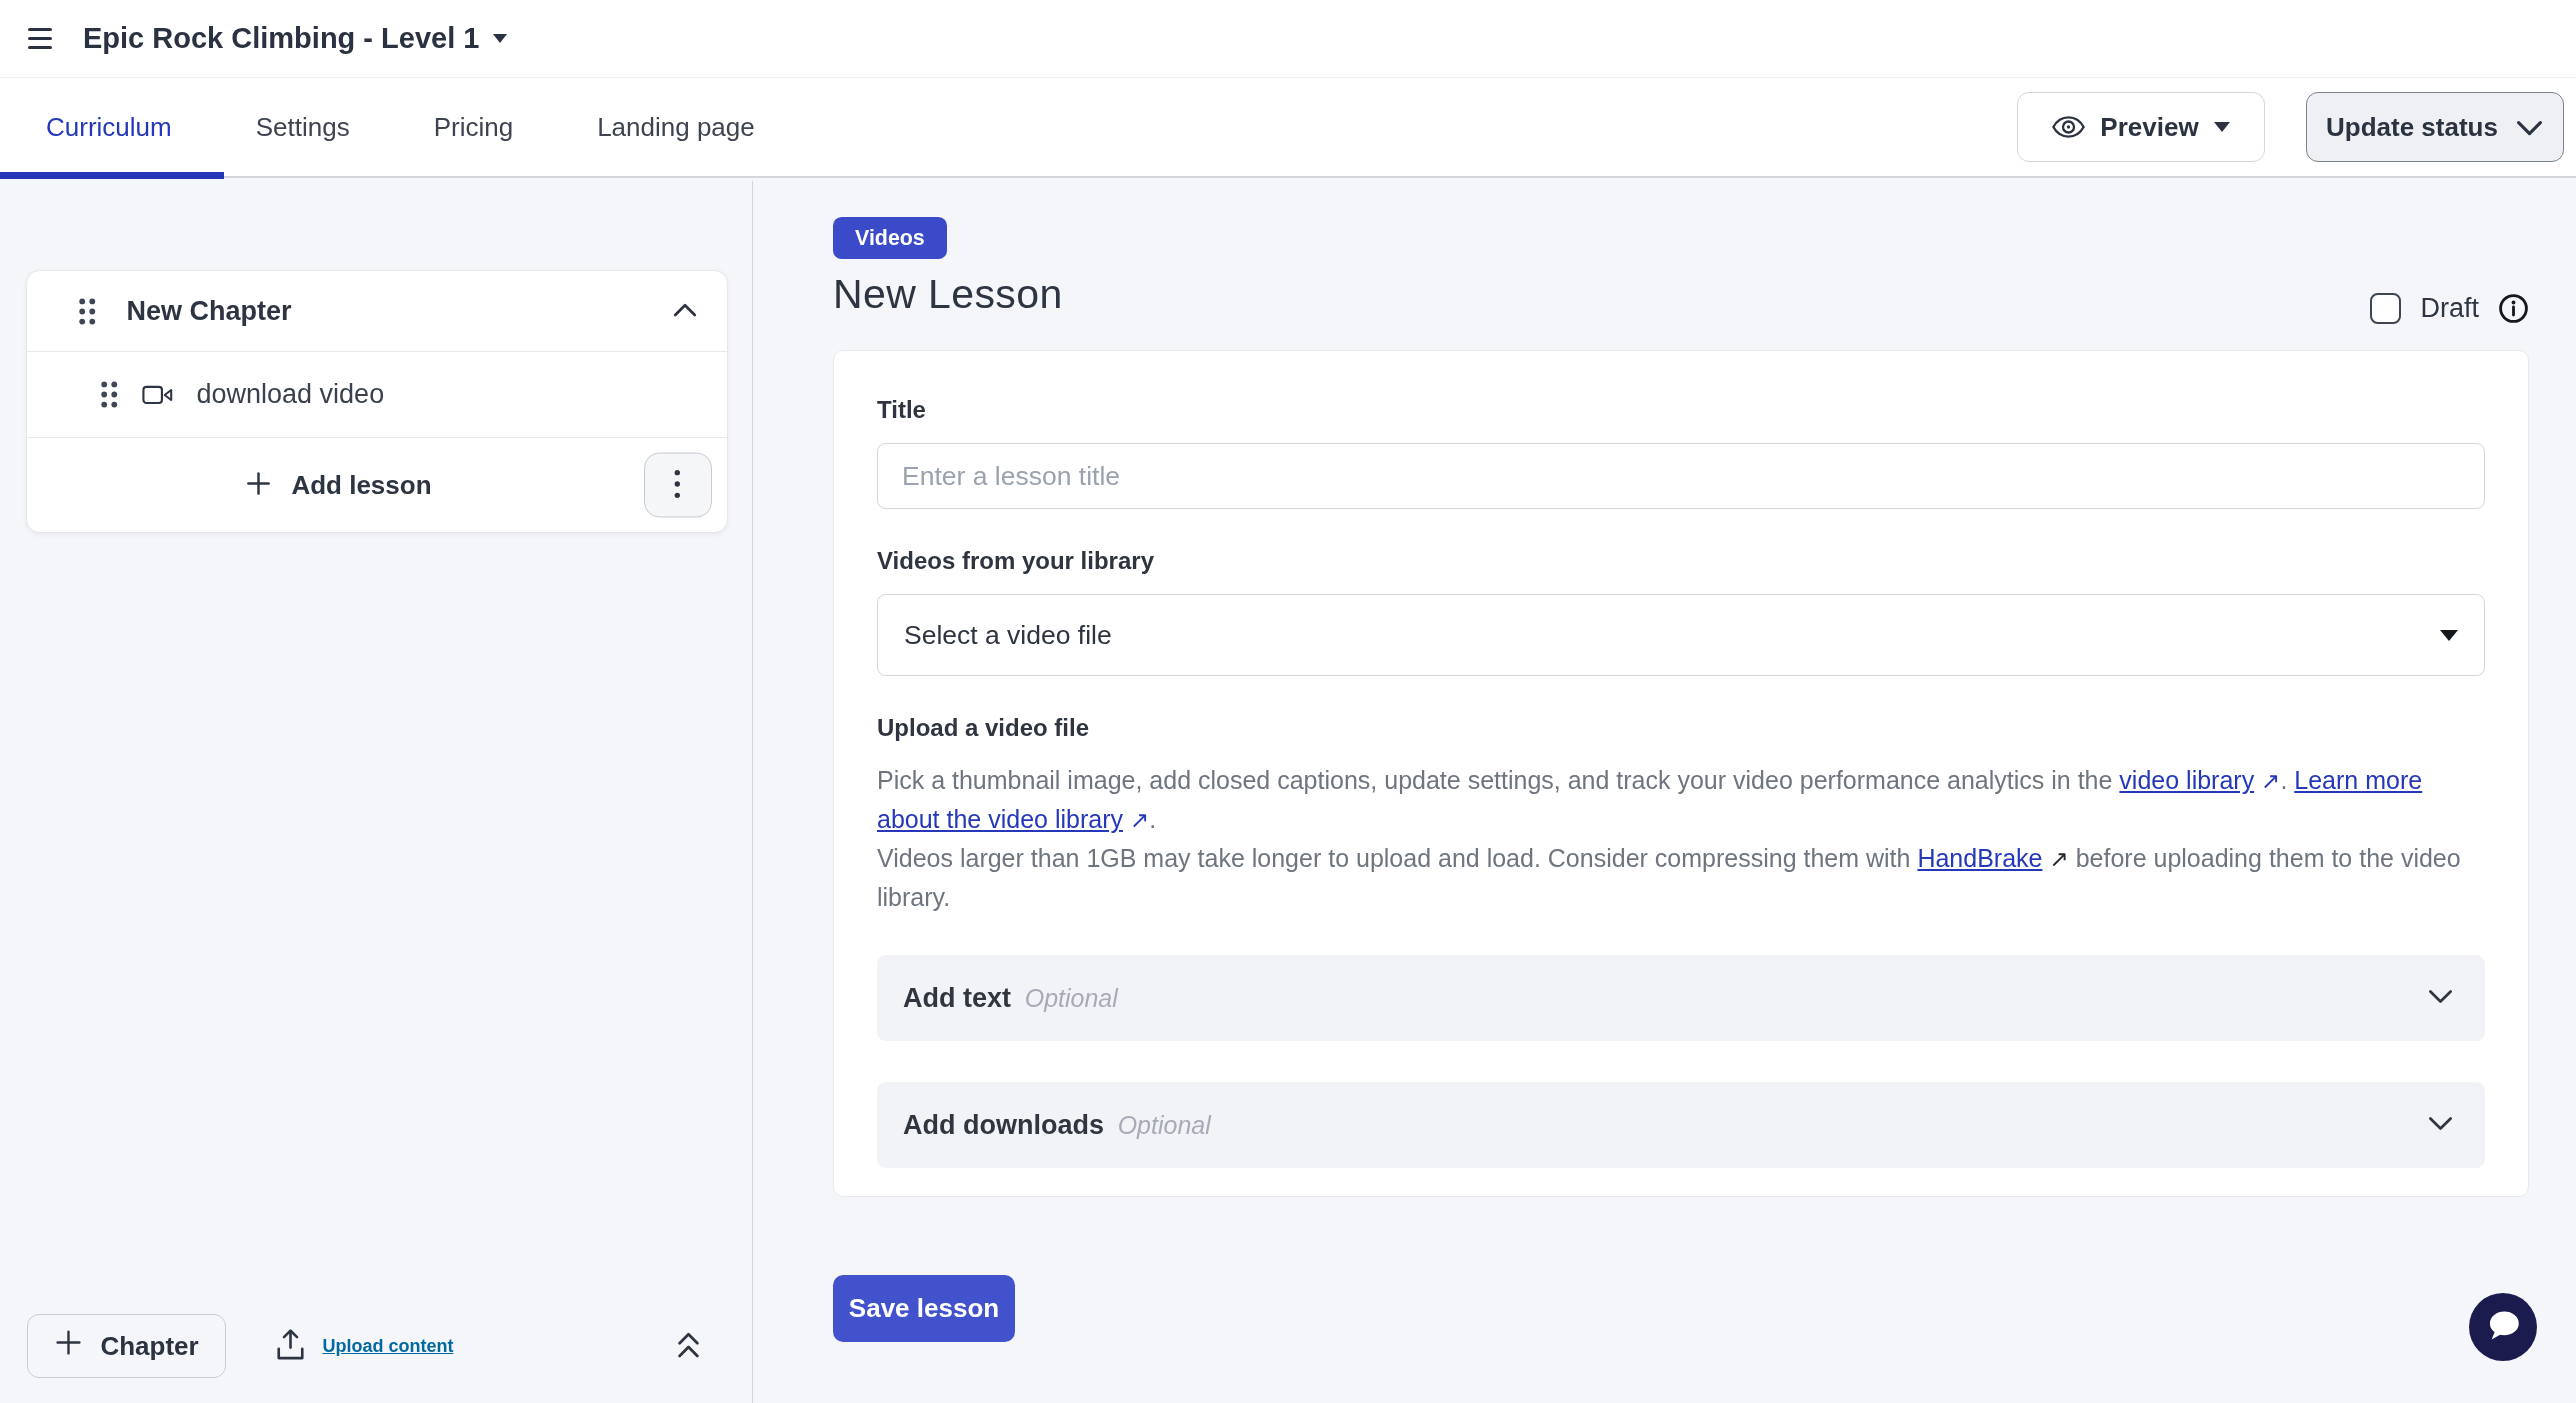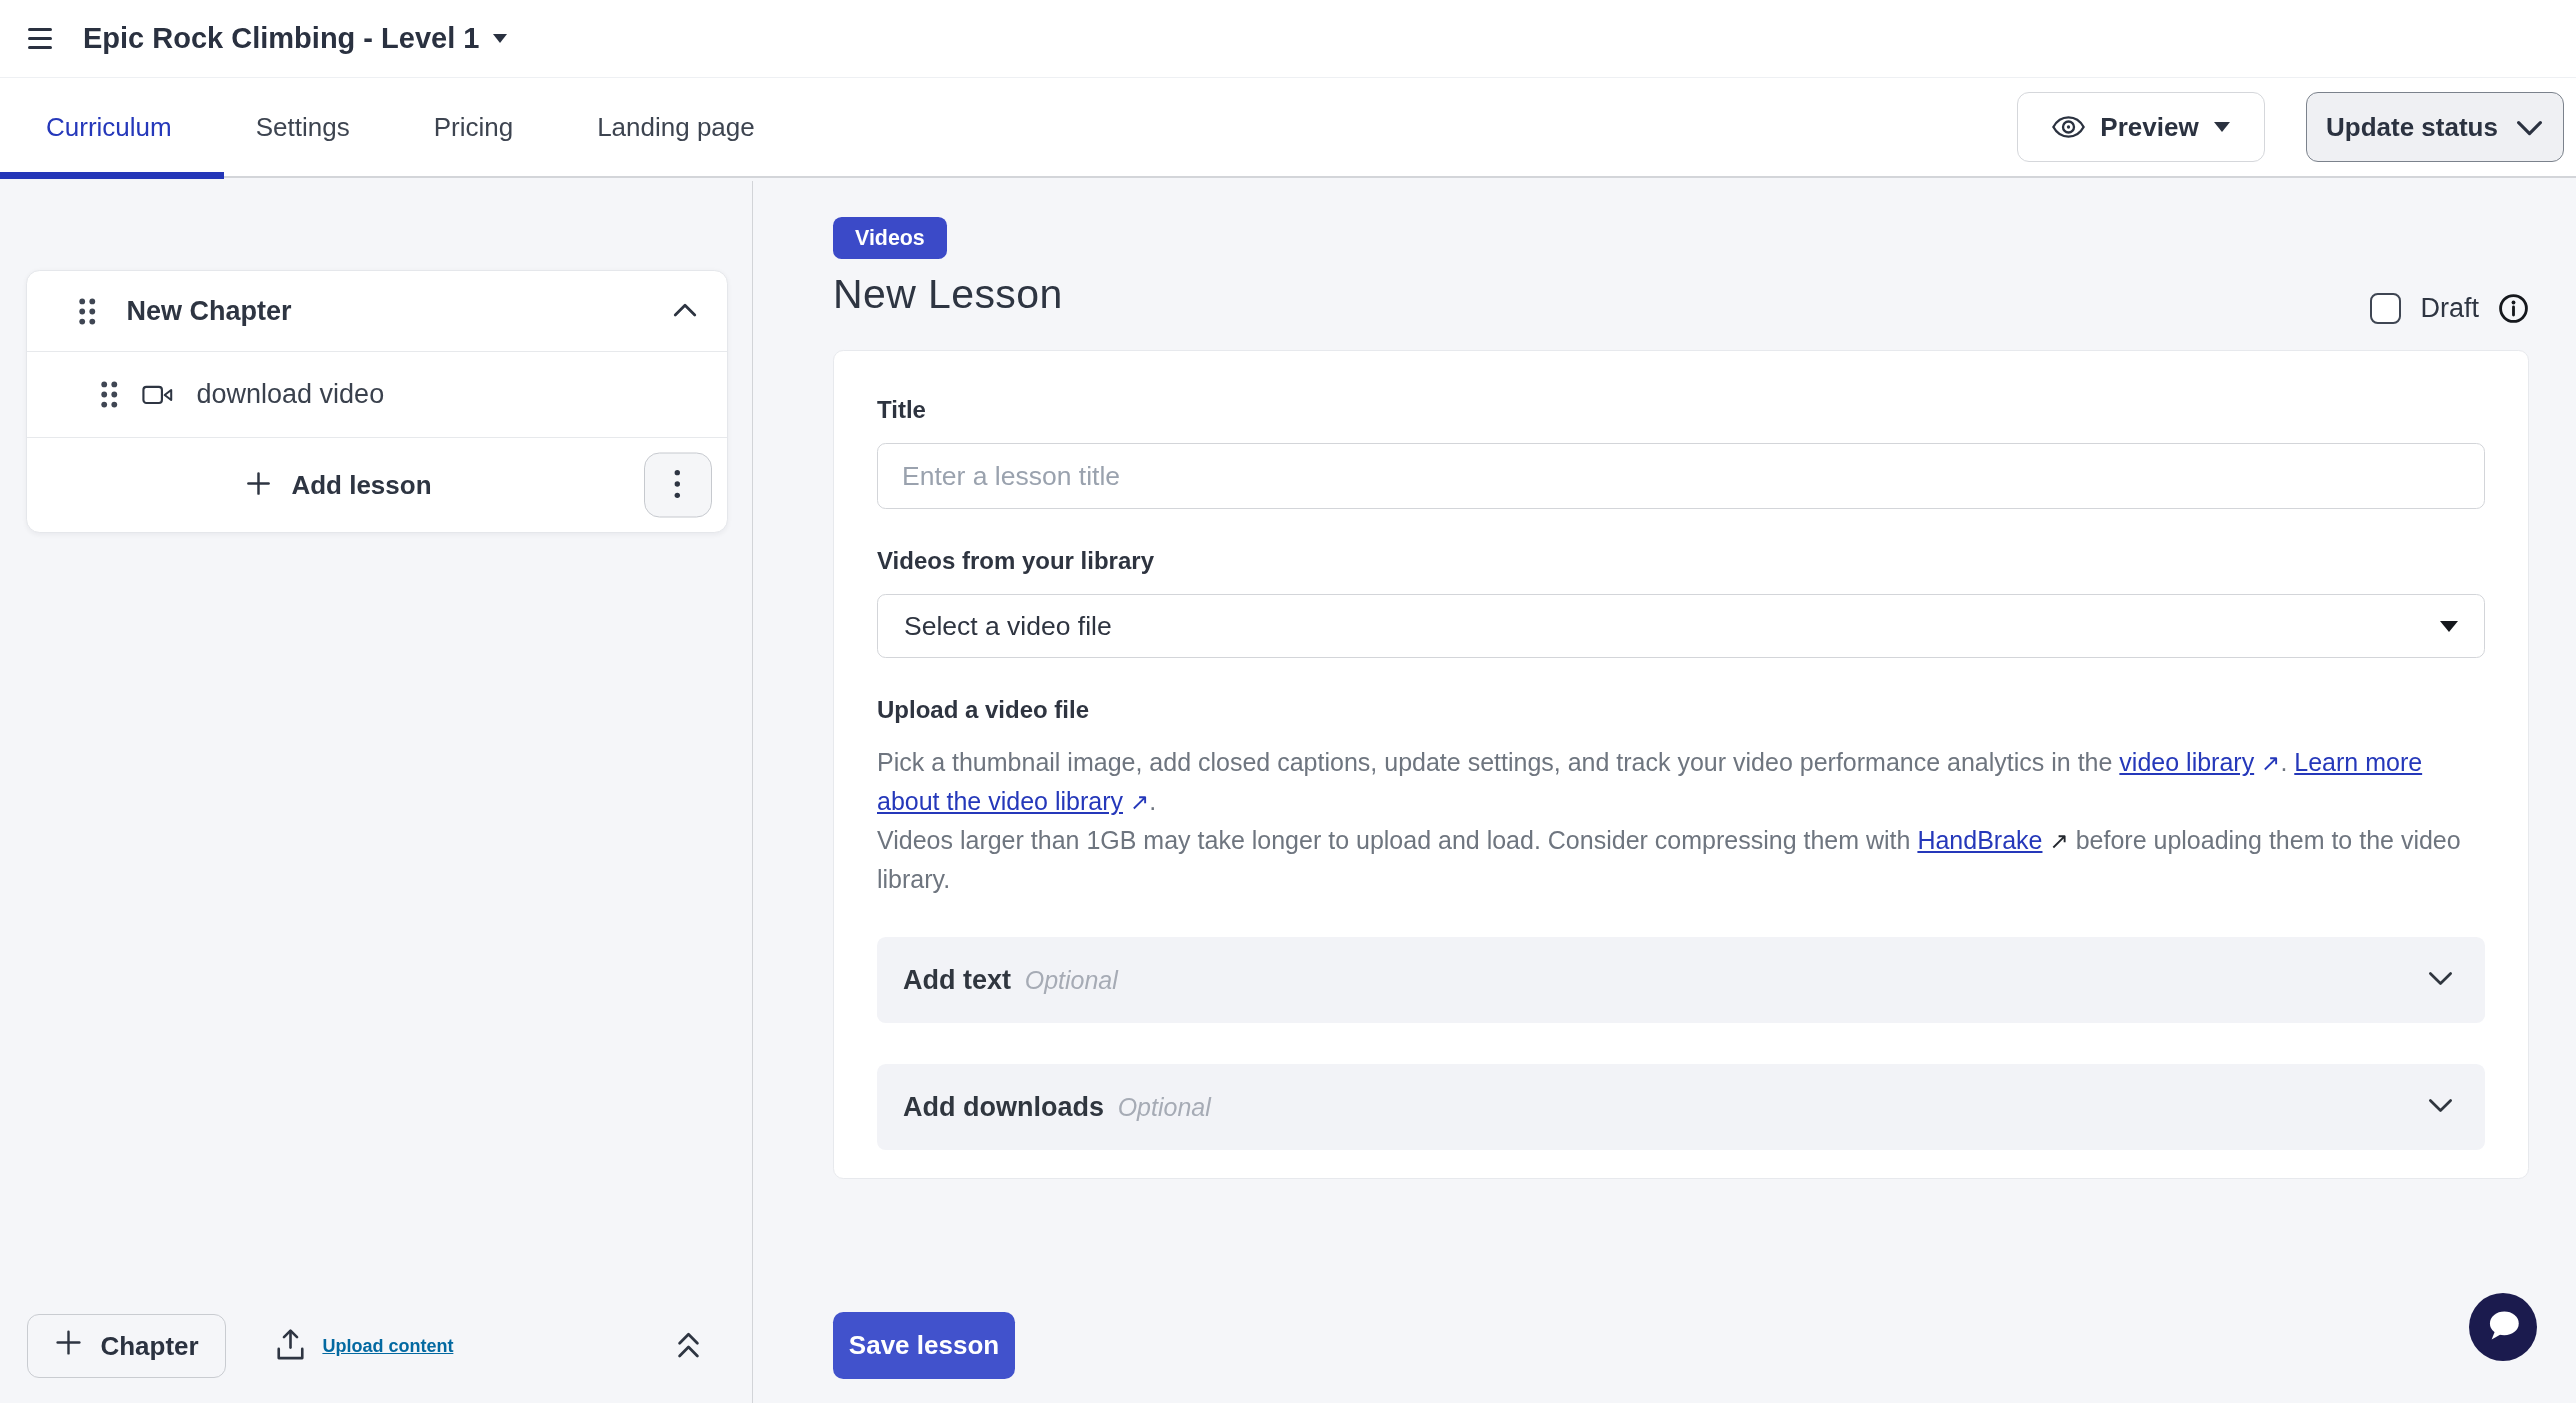--- a/index.html
+++ b/index.html
@@ -74,42 +74,42 @@
   .checkbox { width:31px; height:31px; border:2.6px solid #3f4653; border-radius:7.7px; background:#ffffff; cursor:pointer; }
   .draft-label { font-size:27px; color:#2e3542; }
   .info-icon { display:flex; cursor:pointer; }
   
   .form-card { position:absolute; left:80px; top:169px; width:1696px; background:#ffffff;
     border:0.9px solid #e7e9ed; border-radius:10.3px; padding:45px 43px 19px 43px; }
   .field-label { font-size:24px; font-weight:700; color:#2e3440; margin-bottom:19px; }
   .text-input { width:100%; height:66px; border:1.7px solid #d3d5d9; border-radius:8.6px;
     font-size:26.5px; padding:0 24px; color:#2e3440; font-family:inherit; background:#ffffff; margin-bottom:38px; }
   .text-input::placeholder { color:#9aa2ae; }
-  .select-box { width:100%; height:64px; border:1.7px solid #d3d5d9; border-radius:8.6px; background:#ffffff;
+  .select-box { width:100%; height:82px; border:1.7px solid #d3d5d9; border-radius:8.6px; background:#ffffff;
     display:flex; align-items:center; padding:0 26px; font-size:26.5px; color:#2e3440;
     justify-content:space-between; cursor:pointer; margin-bottom:38px; }
   .select-caret { width:0; height:0; border-left:9.4px solid transparent; border-right:9.4px solid transparent;
     border-top:11px solid #15181d; }
   .upload-box { width:100%; height:128px; border:1.7px solid #d3d5d9; border-radius:8.6px; background:#ffffff;
     display:flex; align-items:center; padding:0 24px 0 33px; justify-content:space-between; margin-bottom:45px; }
   .nofile { font-size:26.5px; font-style:italic; color:#51586236; color:#515862; }
   .btn-browse { width:211px; height:63px; background:#2e3fae; color:#ffffff; border-radius:10.3px;
     font-size:26px; font-weight:700; border:none; }
   .help-p { font-size:25px; color:#6e757f; line-height:38px; max-width:1617px; }
   .help-p.second { margin-bottom:39px; }
   .lnk { color:#2538ba; text-decoration:underline; cursor:pointer; }
   .ext { color:#2538ba; font-size:23px; }
   .ext.dark { color:#23272e; }
   .accordion { width:100%; height:86px; background:#f2f3f7; border-radius:8.6px; display:flex;
     align-items:center; padding:0 31px 0 26px; cursor:pointer; margin-bottom:41px; }
   .accordion:last-child { margin-bottom:8.6px; }
   .acc-label { font-size:27px; font-weight:700; color:#30363f; }
   .acc-optional { font-size:25px; font-style:italic; color:#a6abb5; margin-left:13.7px; flex:1; }
   
-  .btn-save { position:absolute; left:80px; top:1131px; width:182px; height:67px; background:#4152cc;
+  .btn-save { position:absolute; left:80px; top:1094px; width:182px; height:67px; background:#4152cc;
     color:#ffffff; font-size:26px; font-weight:700; border:none; border-radius:10.3px; cursor:pointer; }
   .chat-fab { position:absolute; right:39px; bottom:43px; width:68px; height:68px; border-radius:50%;
     background:#1b1b4e; display:flex; align-items:center; justify-content:center; cursor:pointer; }
 </style>
 </head>
 <body>
 
 <div class="topbar">
   <div class="hamburger">
       <span></span>

